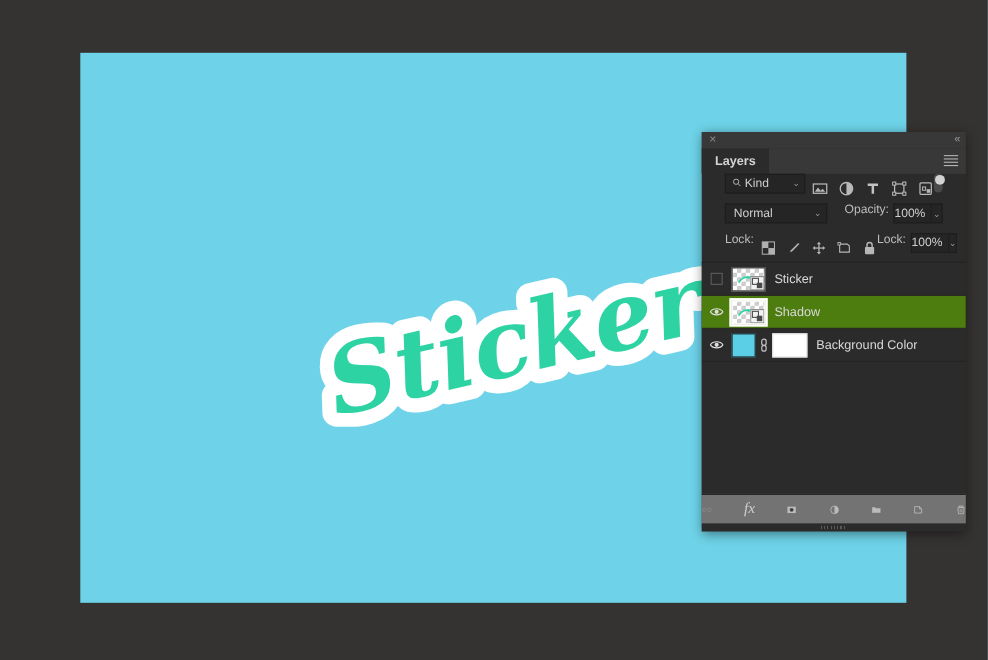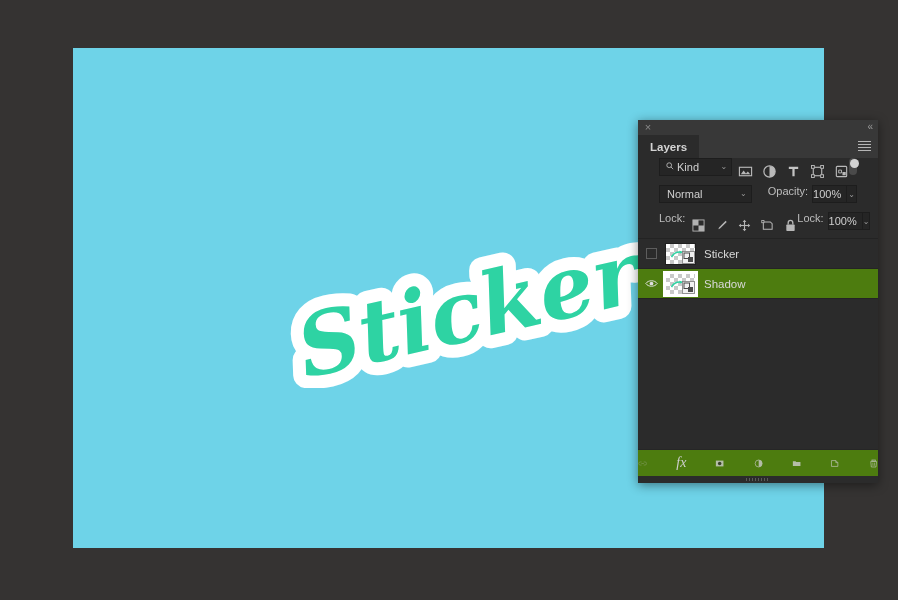--- a/index.html
+++ b/index.html
@@ -260,21 +260,21 @@
   .row-lock {
     margin-left: auto;
     margin-right: 9px;
     width: 11px; height: 13px;
     flex: 0 0 auto;
   }
 
   
   #panel-bottom {
     height: 26px;
-    background: #4d7c0f;
+    background: #737373;
     border-top: 1px solid #262626;
     display: flex;
     align-items: center;
     justify-content: center;
     gap: 29px;
     flex: 0 0 auto;
   }
   .bicon { width: 15px; height: 15px; cursor: pointer; opacity: .8; }
   .bicon.dim { opacity: .4; }
 
@@ -452,20 +452,39 @@
           <svg class="smart-badge" viewBox="0 0 13 13">
             <rect x="0.5" y="0.5" width="12" height="12" fill="#f2f2f2" stroke="#7a7a7a" stroke-width="0.8"></rect>
             <rect x="2" y="2" width="5.5" height="5.5" fill="none" stroke="#4a4a4a" stroke-width="1"></rect>
             <rect x="6" y="6" width="5" height="5" fill="#4a4a4a"></rect>
           </svg>
         </div>
       </div>
       <div class="layer-name">Shadow</div>
     </div>
 
+    <div class="layer-row">
+      <div class="eye-cell">
+        <svg style="width:13px;height:9px" viewBox="0 0 16 11">
+          <path d="M1 5.5 C4 1 12 1 15 5.5 C12 10 4 10 1 5.5 Z" fill="none" stroke="#e0e0e0" stroke-width="1.2"></path>
+          <circle cx="8" cy="5.5" r="2.3" fill="#e0e0e0"></circle>
+        </svg>
+      </div>
+      <div class="thumbs">
+        <div class="thumb solidcolor"></div>
+        <div class="link-cell">
+          <svg style="width:9px;height:13px" viewBox="0 0 9 13">
+            <path d="M4.5 1.2 a2 2 0 0 1 2 2 v1.8 a2 2 0 0 1 -4 0 V3.2 a2 2 0 0 1 2 -2 z" fill="none" stroke="#c4c4c4" stroke-width="1.1"></path>
+            <path d="M4.5 7 a2 2 0 0 1 2 2 v1.2 a2 2 0 0 1 -4 0 V9 a2 2 0 0 1 2 -2 z" fill="none" stroke="#c4c4c4" stroke-width="1.1"></path>
+          </svg>
+        </div>
+        <div class="thumb mask"></div>
+      </div>
+      <div class="layer-name">Background Color</div>
+    </div>
 
 
   </div>
 
   <div id="panel-bottom">
     <svg class="bicon dim" viewBox="0 0 18 14">
       <path d="M7 4 H4.5 a3 3 0 0 0 0 6 H7" fill="none" stroke="#bdbdbd" stroke-width="1.3"></path>
       <path d="M11 4 h2.5 a3 3 0 0 1 0 6 H11" fill="none" stroke="#bdbdbd" stroke-width="1.3"></path>
       <line x1="6.5" y1="7" x2="11.5" y2="7" stroke="#bdbdbd" stroke-width="1.3"></line>
     </svg>

